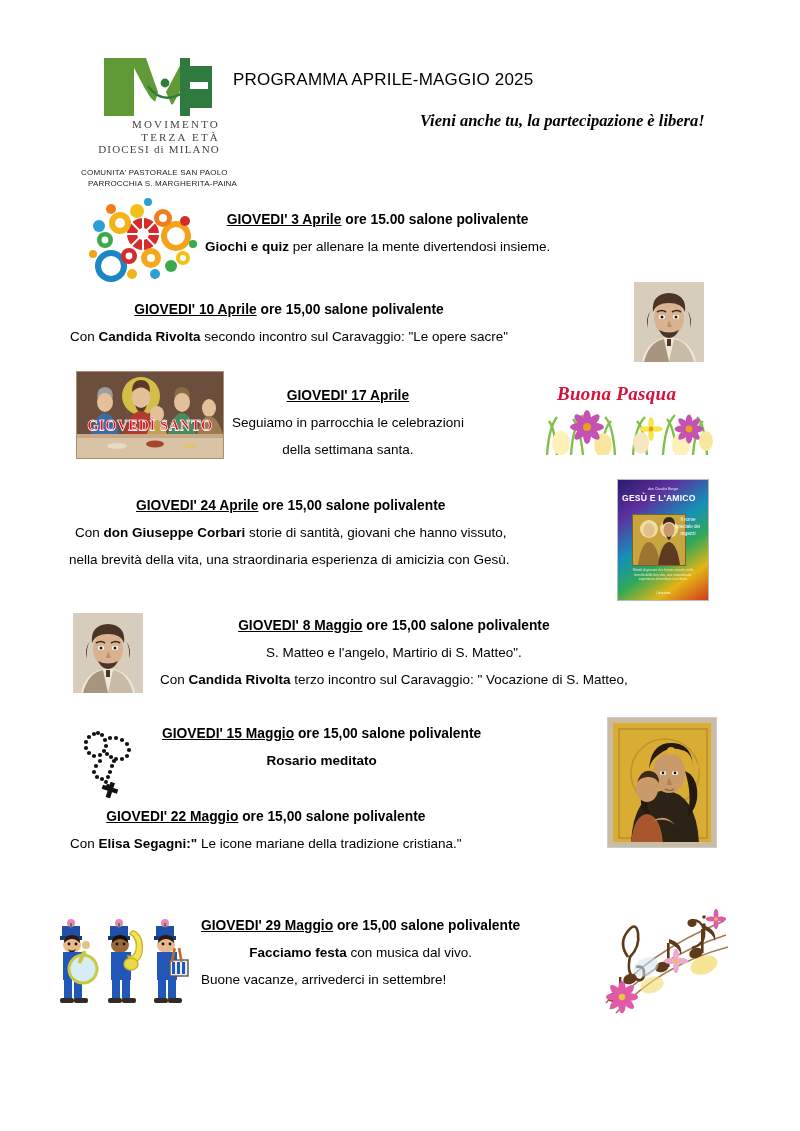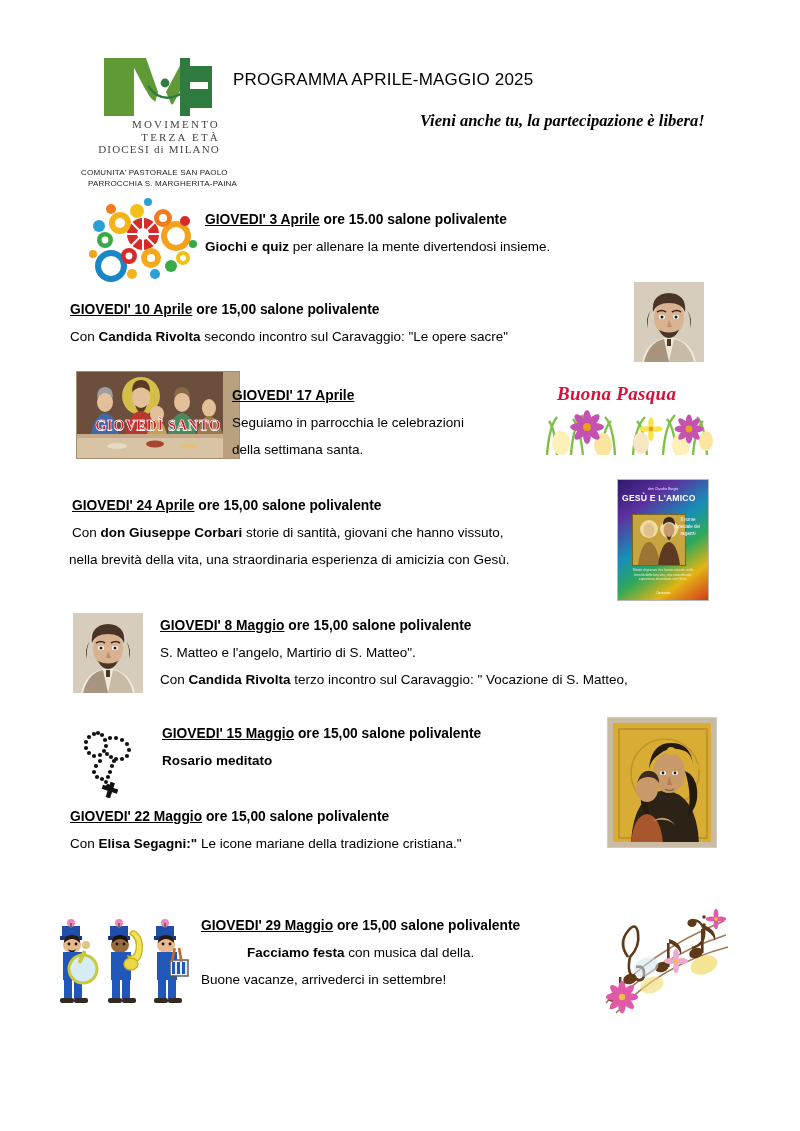--- a/index.html
+++ b/index.html
@@ -87,20 +87,21 @@
 
   
   .ev {
     position: absolute;
   }
   .ev-line {
     white-space: nowrap;
     font-size: 13.5px;
     line-height: 27px;
     color: #000;
+    text-align: center;
   }
   .ev-line.head {
     font-weight: bold;
     font-size: 13.8px;
   }
   .u { text-decoration: underline; }
   .b { font-weight: bold; }
 
   
   .img { position: absolute; overflow: hidden; }
@@ -341,21 +342,21 @@
 
   <div class="ev" style="left:70px; top:296px;">
     <div class="ev-line head">
       <span class="u">GIOVEDI' 10 Aprile</span><span> ore 15,00 salone polivalente</span>
     </div>
     <div class="ev-line">
       <span>Con </span><span class="b">Candida Rivolta</span><span> secondo incontro sul Caravaggio: "Le opere sacre"</span>
     </div>
   </div>
 
-  <div class="img santo" style="left:76px; top:371px; width:164px; height:88px;">
+  <div class="img santo" style="left:76px; top:371px; width:148px; height:88px;">
     <svg width="146" height="86" viewBox="0 0 146 86" xmlns="http://www.w3.org/2000/svg">
       <rect width="146" height="86" fill="#bfa584"></rect>
       <rect x="0" y="0" width="146" height="62" fill="#6b4e3c"></rect>
       <rect x="0" y="62" width="146" height="24" fill="#c8a98a"></rect>
       <circle cx="64" cy="24" r="19" fill="#e8d24a" opacity="0.85"></circle>
       <ellipse cx="64" cy="26" rx="9" ry="11" fill="#e3c09a"></ellipse>
       <path d="M55 20 q9 -9 18 0 q0 -12 -9 -12 q-9 0 -9 12z" fill="#5b3a25"></path>
       <path d="M58 33 q6 6 12 0 q-3 8 -6 8 q-3 0 -6 -8z" fill="#5b3a25"></path>
       <path d="M48 62 q4 -22 16 -23 q12 1 16 23 z" fill="#b4392f"></path>
       <ellipse cx="28" cy="30" rx="8" ry="10" fill="#e3c09a"></ellipse>
@@ -732,18 +733,18 @@
         <ellipse cx="46" cy="72" rx="13" ry="9" fill="#cfe4f2" opacity="0.55" transform="rotate(-25 46 72)"></ellipse>
       </g>
     </svg>
   </div>
 
   <div class="ev" style="left:201px; top:912px;">
     <div class="ev-line head">
       <span class="u">GIOVEDI' 29 Maggio</span><span> ore 15,00 salone polivalente</span>
     </div>
     <div class="ev-line" style="text-align:center;">
-      <span class="b">Facciamo festa</span><span> con musica dal della.</span>
+      <span class="b">Facciamo festa</span><span> con musica dal vivo.</span>
     </div>
     <div class="ev-line" style="text-align:left;">Buone vacanze, arrivederci in settembre!</div>
   </div>
 
 </div>
 
 </body></html>

